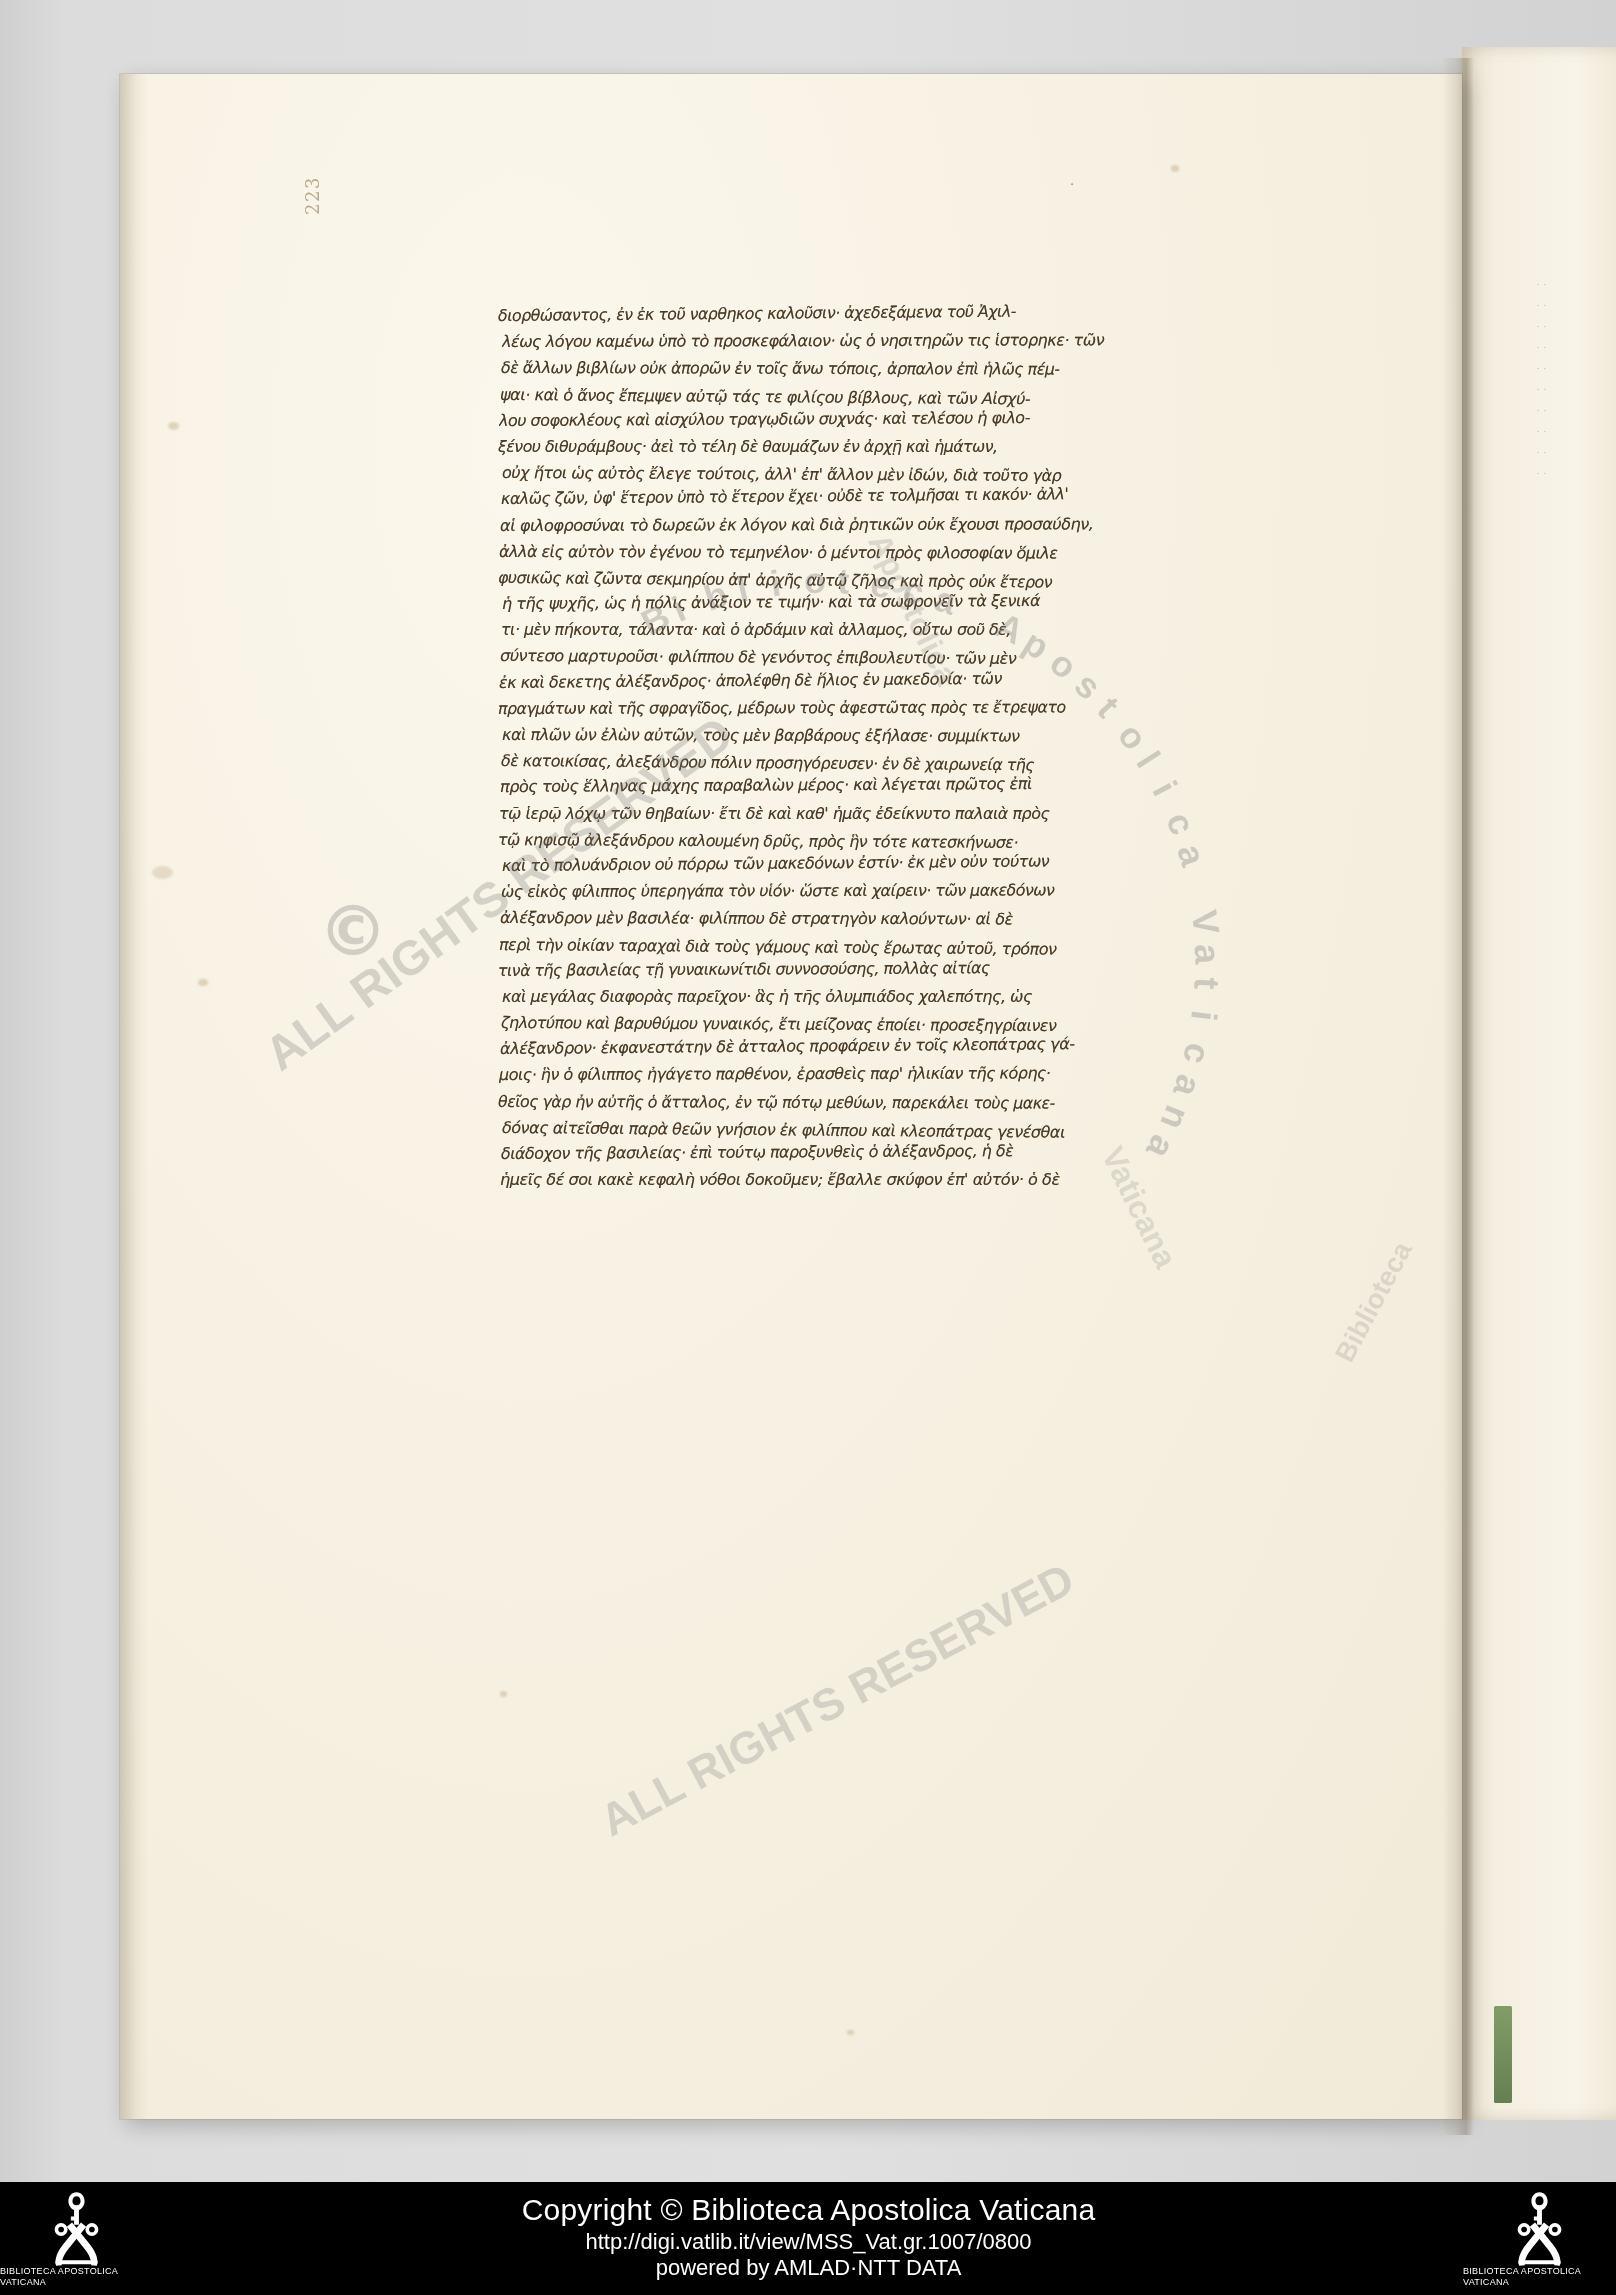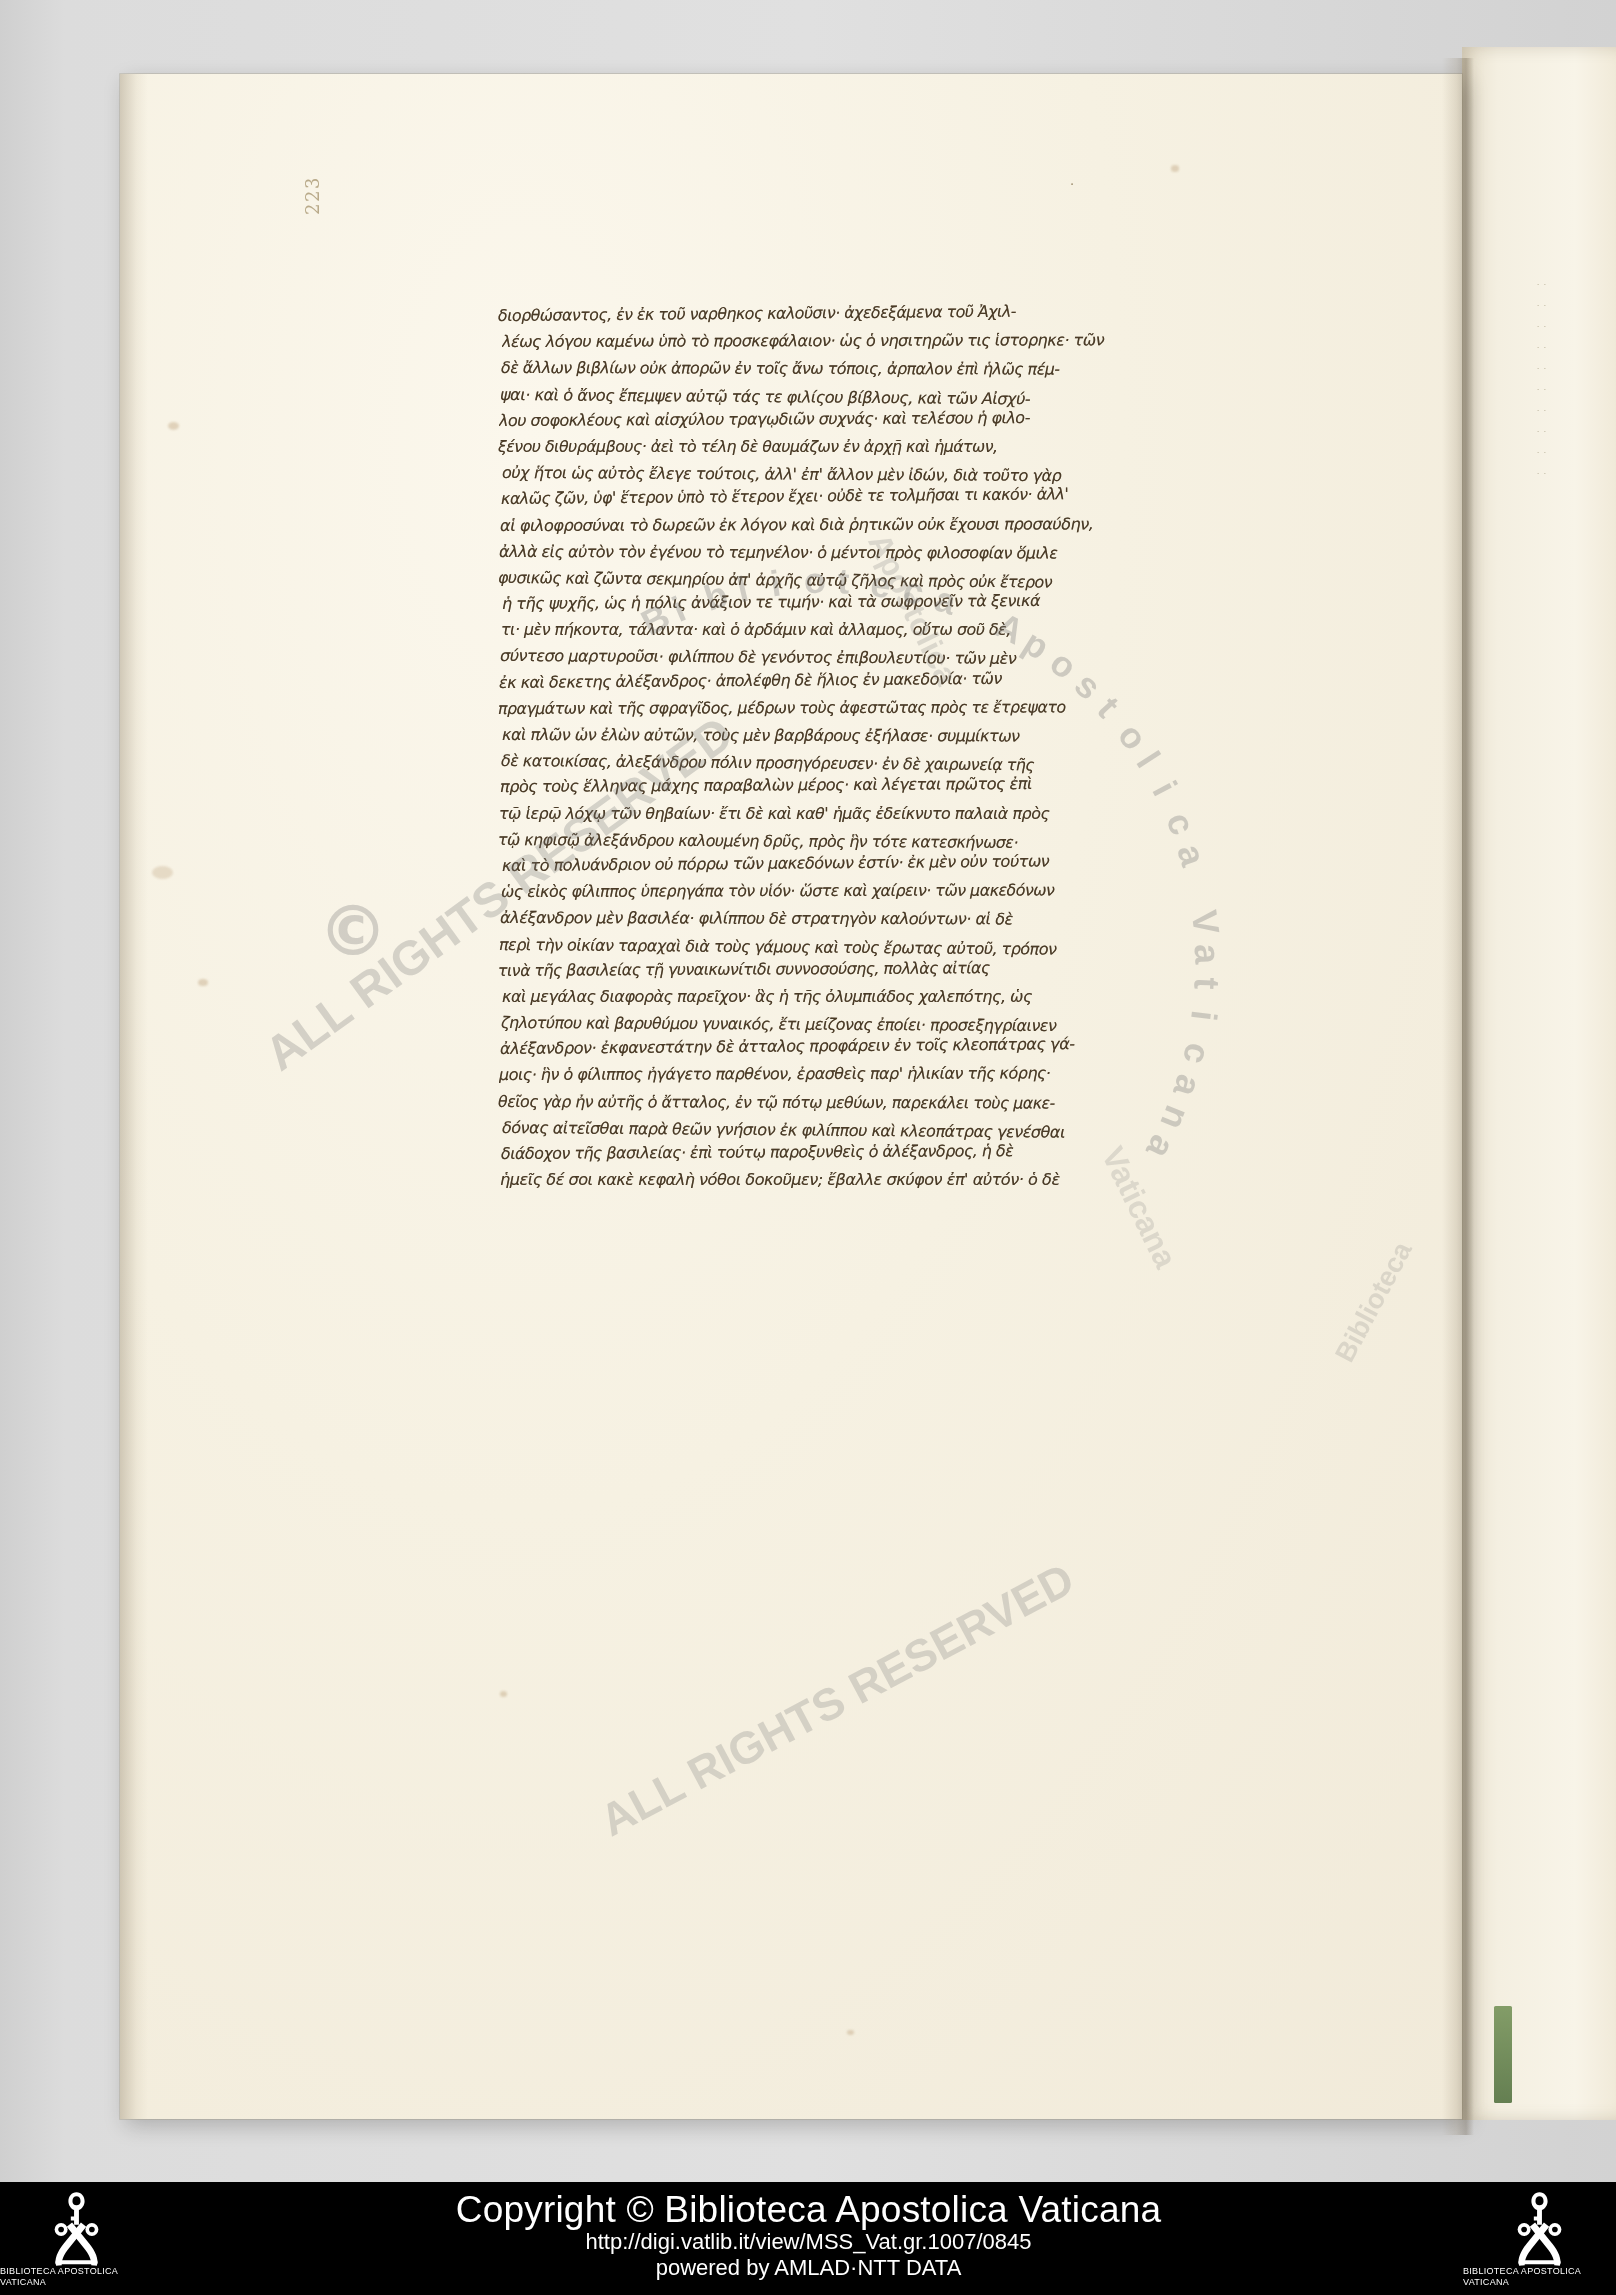--- a/index.html
+++ b/index.html
@@ -239,21 +239,21 @@
     background: #000000;
     color: #ffffff;
   }
   .footer-center {
     position: absolute;
     left: 0; right: 0;
     top: 11.3px;
     text-align: center;
   }
   .footer-line-1 {
-    font-size: 37px;
+    font-size: 30px;
     line-height: 34px;
     letter-spacing: 0.2px;
   }
   .footer-line-2 {
     font-size: 22px;
     line-height: 29px;
   }
   .footer-line-3 {
     font-size: 22px;
     line-height: 24px;
@@ -386,21 +386,21 @@
     </div>
 
     <div class="gutter"></div>
     <div class="binding-tab"></div>
   </div>
 </div>
 
 <div class="footer">
   <div class="footer-center">
     <div class="footer-line-1">Copyright © Biblioteca Apostolica Vaticana</div>
-    <div class="footer-line-2">http://digi.vatlib.it/view/MSS_Vat.gr.1007/0845</div>
+    <div class="footer-line-2">http://digi.vatlib.it/view/MSS_Vat.gr.1007/0800</div>
     <div class="footer-line-3">powered by AMLAD·NTT DATA</div>
   </div>
 </div>
 
 <div class="crest crest-left">
   <svg width="81" height="81" viewBox="0 0 100 100">
     <g fill="#ffffff">
       <path d="M50 4 C44 4 40 9 40 15 C40 20 43 24 47 26 L47 34 L43 34 L43 39 L47 39 L47 44 L53 44 L53 26 C57 24 60 20 60 15 C60 9 56 4 50 4 Z M50 9 C53 9 55 11 55 15 C55 18 53 20 50 20 C47 20 45 18 45 15 C45 11 47 9 50 9 Z"></path>
       <path d="M22 92 C20 84 26 74 34 66 L58 42 L64 48 L40 72 C33 79 29 86 29 92 Z" transform="rotate(-6 50 66)"></path>
       <path d="M78 92 C80 84 74 74 66 66 L42 42 L36 48 L60 72 C67 79 71 86 71 92 Z" transform="rotate(6 50 66)"></path>

